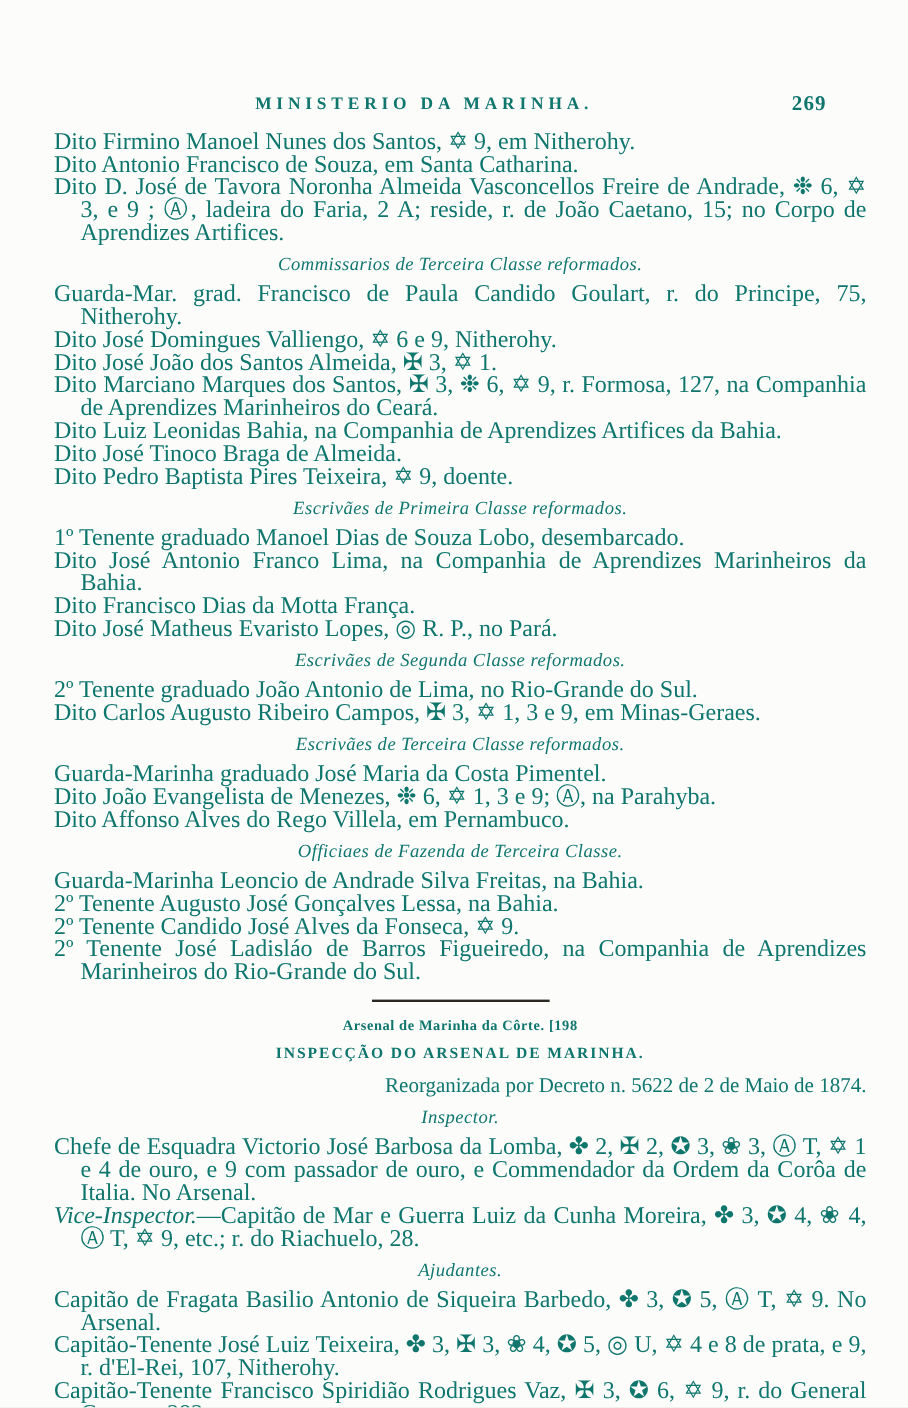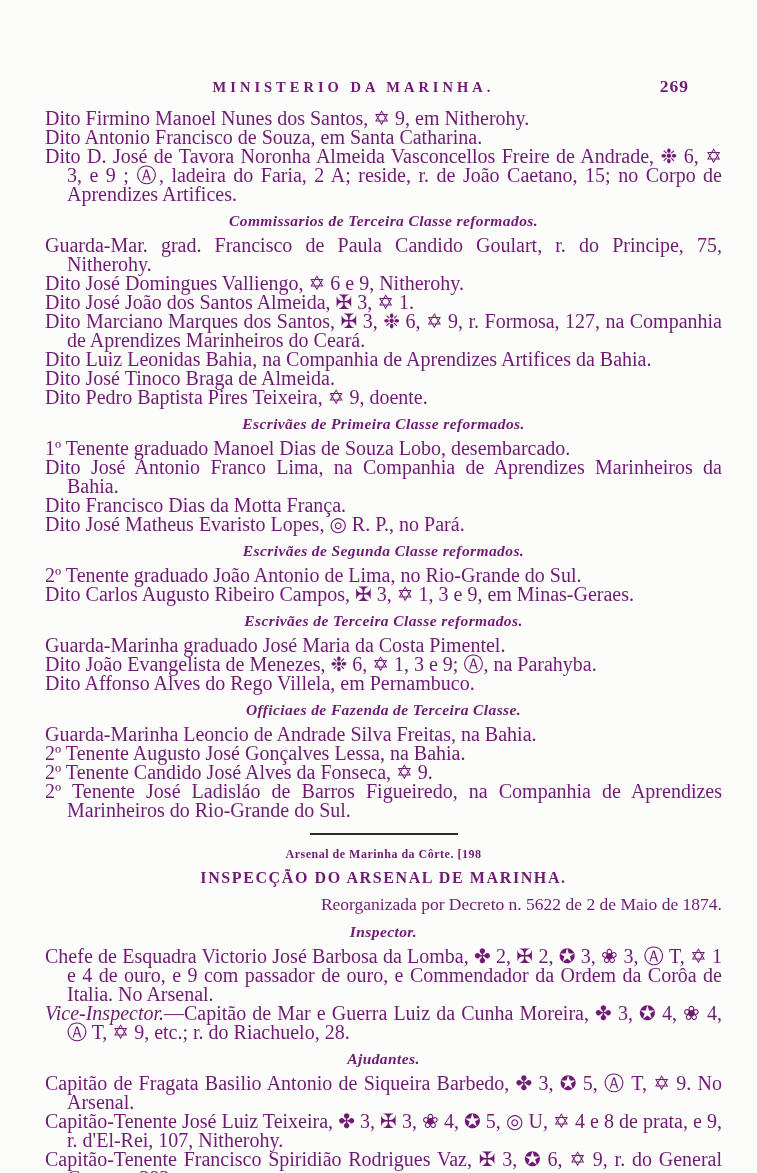--- a/index.html
+++ b/index.html
@@ -2,49 +2,49 @@
 <html><head>
 <meta charset="utf-8">
 <style>
   * { margin:0; padding:0; box-sizing:border-box; }
   html,body { background:#e9e9e7; }
   .page {
     position:relative;
     width:757px; height:1173px;
     margin:0 auto;
     background:#fcfcfa;
-    color:#701a75;
+    color:#0f766e;
     font-family:"Liberation Serif", "DejaVu Serif", serif;
     padding:78px 35px 0 45px;
     overflow:hidden;
   }
   .hdr { position:relative; text-align:center; height:22px; margin-bottom:9px; }
   .hdr-title {
     position:relative; left:-30px;
     font-weight:bold; font-size:14.5px; letter-spacing:4px;
   }
   .pageno { position:absolute; right:33px; top:-2px; font-weight:bold; font-size:17.5px; letter-spacing:1px; }
   .entry {
     font-size:20px; line-height:19px;
     text-align:justify;
     padding-left:22px; text-indent:-22px;
   }
   .sec-head {
-    font-style:italic; font-weight:bold;
+    font-style:italic; font-weight:normal;
     font-size:15.5px; line-height:19px;
     text-align:center;
     margin:7px 0 6px;
     letter-spacing:0.4px;
   }
   .rule {
     width:148px; border-top:2px solid #2b2824;
     margin:13px auto 9px;
   }
   .arsenal-title { text-align:center; font-size:12px; font-weight:bold; line-height:20px; letter-spacing:0.5px; }
-  .arsenal-sub { text-align:center; font-size:16px; font-weight:bold; letter-spacing:1.6px; margin-top:7px; line-height:14px; }
+  .arsenal-sub { text-align:center; font-size:13px; font-weight:bold; letter-spacing:1.6px; margin-top:7px; line-height:14px; }
   .decree { text-align:right; font-size:17.5px; line-height:22px; margin:8px 0 1px; }
   .lead-italic { font-style:italic; }
 </style>
 </head>
 <body>
 
 <div class="page">
 
   <div class="hdr">
     <span class="hdr-title">MINISTERIO DA MARINHA.</span>

